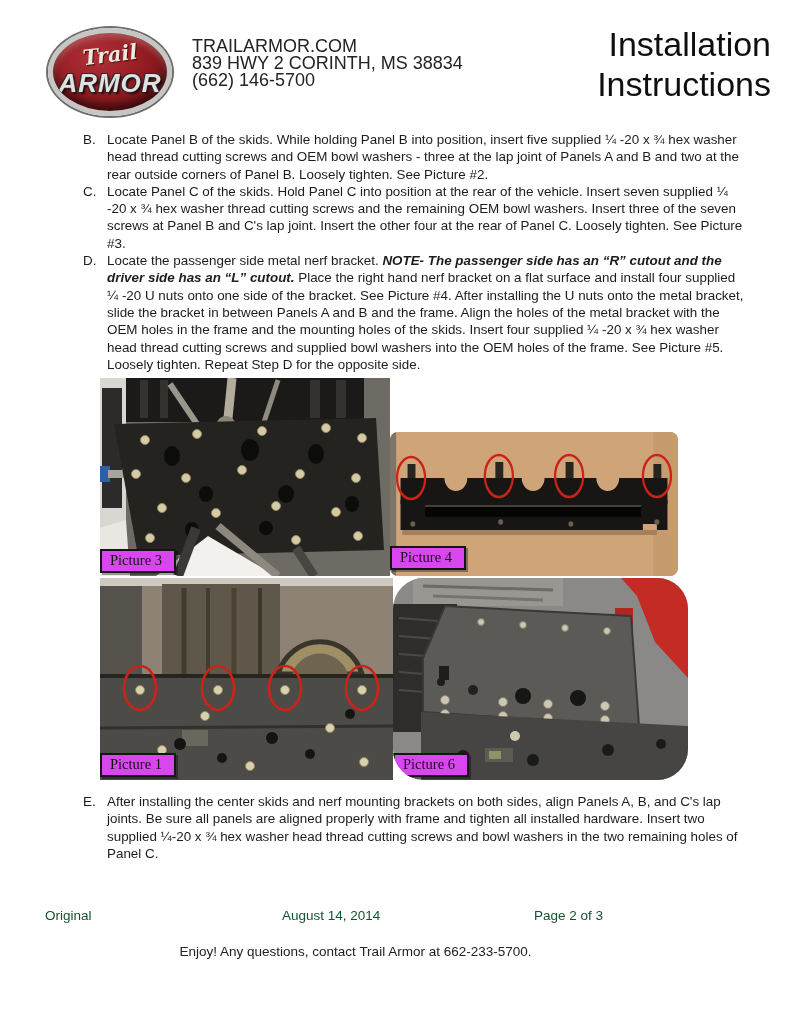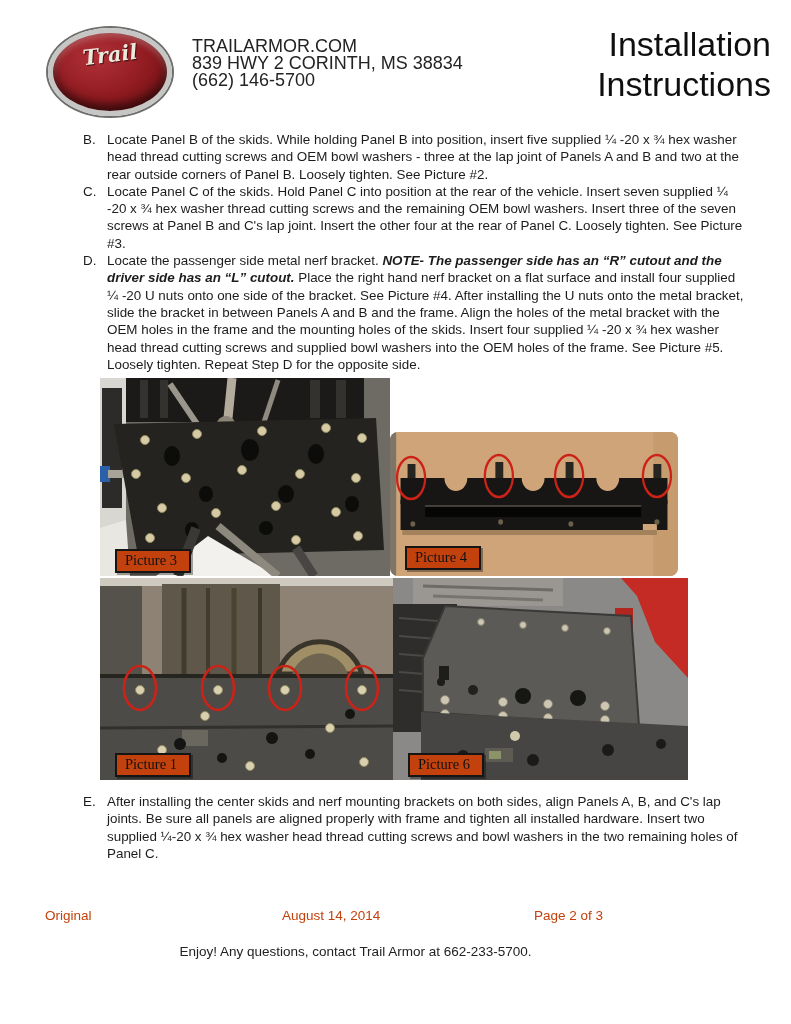--- a/index.html
+++ b/index.html
@@ -47,47 +47,48 @@
   .note { font-weight:bold; font-style:italic; }
 
   .step-e { position:absolute; left:83px; top:793px; width:667px; font-size:13.4px; line-height:17.3px; }
 
   
   .pictures { position:absolute; left:100px; top:378px; width:620px; height:402px; }
   .photo { position:absolute; overflow:hidden; }
   #photo3 { left:0;   top:0;    width:290px; height:198px; }
   #photo4 { left:290px; top:54px; width:288px; height:144px;border-radius:8px; }
   #photo5 { left:0;   top:200px; width:293px; height:202px; }
-  #photo6 { left:293px; top:200px; width:295px; height:202px; }
+  #photo6 { left:293px; top:200px; width:295px; height:202px;border-radius:31px; }
   .photo svg { display:block; width:100%; height:100%; }
   .plabel {
-    position:absolute; left:15px; bottom:3px;
-    background:#c2410c; border:2px solid #151515;
+    position:absolute; left:0; bottom:3px;
+    background:#d946ef; border:2px solid #151515;
     padding:1px 12px 2px 8px;
     font-family:"Liberation Serif", serif; font-size:14.5px; color:#111;
     box-shadow:2px 2px 0 rgba(0,0,0,.35);
     white-space:nowrap;
   }
   #photo4 .plabel { bottom:6px; }
 
   
-  .footer-row { position:absolute; top:908px; left:0; width:791px; height:20px; font-size:13.5px; color:#c2410c; }
+  .footer-row { position:absolute; top:908px; left:0; width:791px; height:20px; font-size:13.5px; color:#14532d; }
   .f-orig { position:absolute; left:45px; }
   .f-date { position:absolute; left:282px; }
   .f-page { position:absolute; left:534px; }
   .contact { position:absolute; top:944px; left:0; width:711px; text-align:center; font-size:13.5px; color:#222; }
 </style>
 </head>
 <body>
 
 <div class="page">
 
   <div class="logo">
     <div class="logo-oval">
       <span class="logo-script">Trail</span>
+      <span class="logo-armor">ARMOR</span>
     </div>
   </div>
 
   <div class="company">
     <div>TRAILARMOR.COM</div>
     <div>839 HWY 2 CORINTH, MS 38834</div>
     <div>(662) 146-5700</div>
   </div>
 
   <div class="doc-title">

